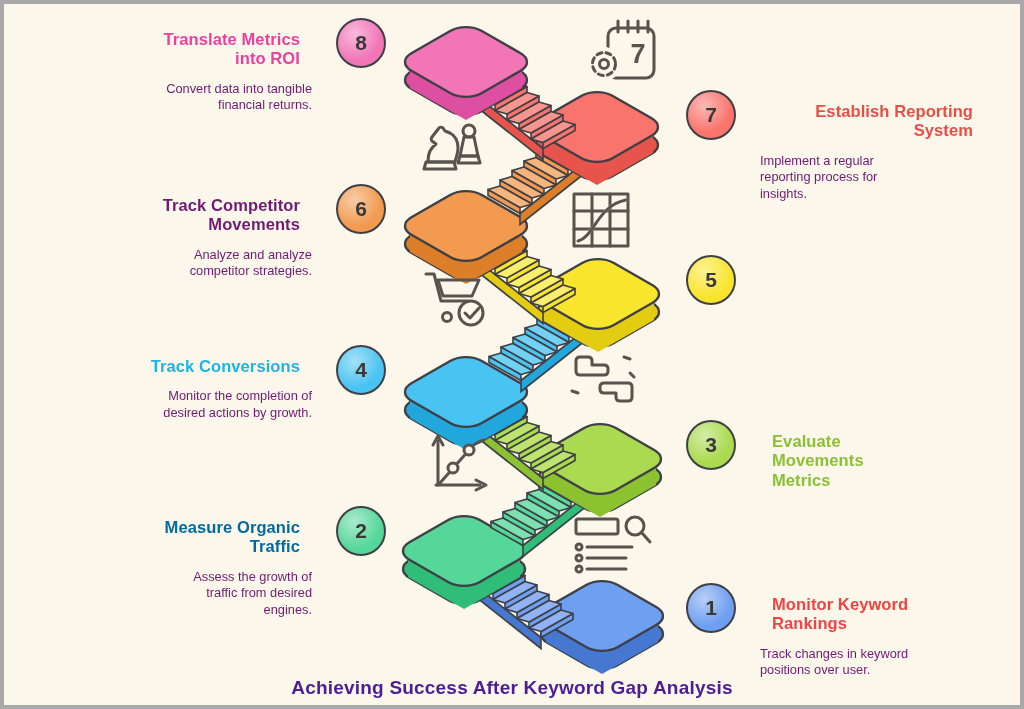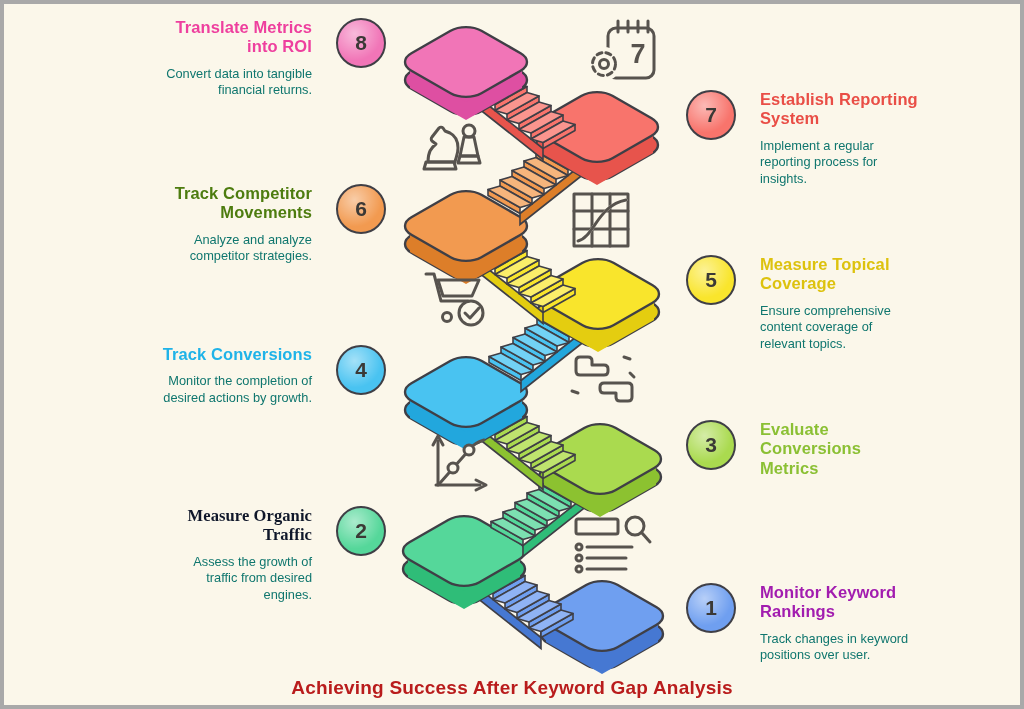--- a/index.html
+++ b/index.html
@@ -8,46 +8,46 @@
     background:var(--bg,#fbf7ea); border:4px solid #a9a9a9; overflow:hidden;
     font-family:"Liberation Sans", sans-serif;
   }
   .stairs{position:absolute; left:0; top:0;}
   .step{position:absolute; display:flex; gap:24px; align-items:flex-start;}
   .step.left{width:276px;}
   .step.left .texts{flex:1; text-align:right;}
   .step.right{width:310px;}
   .step.right .texts{width:225px; text-align:left;}
   .step h3{
-    margin:0; font-size:16.5px; font-weight:700; line-height:1.17;
+    margin:12px; font-size:16.5px; font-weight:700; line-height:1.17;
     white-space:pre-line; letter-spacing:.1px;
   }
   .step p{
-    margin:9px 0 0 0; font-size:12.8px; line-height:1.3; color:#0f766e;
+    margin:9px 0 0 0; font-size:12.8px; line-height:1.3; color:#701a75;
     white-space:pre-line;
   }
   .num-circle{
     width:50px; height:50px; border-radius:50%; flex-shrink:0;
     border:2.6px solid #3f3f46; box-sizing:border-box;
     display:flex; align-items:center; justify-content:center;
     font-size:21px; font-weight:700; color:#3b3936;
     background:radial-gradient(circle at 36% 30%, rgba(255,255,255,.5), rgba(255,255,255,0) 62%), var(--cc,#ccc);
   }
   .icon{position:absolute;}
   .icon svg{display:block; overflow:visible;}
   .icon path,.icon rect,.icon circle,.icon line,.icon polyline{
     fill:none; stroke:#57534e; stroke-width:3; stroke-linecap:round; stroke-linejoin:round;
   }
   .icon .halo{fill:var(--bg,#fbf7ea); stroke:none;}
   .icon .halo-stroke{stroke:var(--bg,#fbf7ea); fill:none;}
   .icon .pt{fill:var(--bg,#fbf7ea);}
   .icon text{fill:#57534e; stroke:none; font-family:"Liberation Sans",sans-serif; font-weight:600;}
   .main-title{
     position:absolute; left:0; right:0; top:673px; text-align:center;
-    font-size:19px; font-weight:700; color:#b91c1c; letter-spacing:.2px;
+    font-size:19px; font-weight:700; color:#4c1d95; letter-spacing:.2px;
   }
   
   #step-8{left:106px; top:14px;}  #step-6{left:106px; top:180px;}
   #step-4{left:106px; top:341px;gap:24px;} #step-2{left:106px; top:502px;}
   #step-7{left:682px; top:86px;}  #step-5{left:682px; top:251px;}
   #step-3{left:682px; top:416px;} #step-1{left:682px; top:579px;}
   
   #icon-calendar{left:580px; top:14px;}
   #icon-chess{left:412px; top:112px;}
   #icon-grid{left:566px; top:185px;}
@@ -203,94 +203,87 @@
     <div class="num-circle" style="--cc: #f175b7;">
         <span>8</span>
       </div>
   </div>
 
   <div class="step right" id="step-7">
     <div class="num-circle" style="--cc: #f8746c;">
         <span>7</span>
       </div>
     <div class="texts">
-      <h3 style="color: rgb(233, 78, 70);">Establish Reporting
+      <h3 style="color: rgb(233, 78, 70); text-align: right;">Establish Reporting
 System</h3>
       <p>Implement a regular
 reporting process for
 insights.</p>
     </div>
   </div>
 
   <div class="step left" id="step-6">
     <div class="texts">
-      <h3 style="color: #4d7c0f;">Track Competitor
+      <h3 style="color: #701a75;">Track Competitor
 Movements</h3>
       <p>Analyze and analyze
 competitor strategies.</p>
     </div>
     <div class="num-circle" style="--cc: #f29a50;">
         <span>6</span>
       </div>
   </div>
 
   <div class="step right" id="step-5">
     <div class="num-circle" style="--cc: #f9e52c;">
         <span>5</span>
       </div>
-    <div class="texts">
-      <h3 style="color: rgb(221, 194, 14);">Measure Topical
-Coverage</h3>
-      <p>Ensure comprehensive
-content coverage of
-relevant topics.</p>
-    </div>
   </div>
 
   <div class="step left" id="step-4">
     <div class="texts">
       <h3 style="color: rgb(31, 179, 232);">Track Conversions</h3>
       <p>Monitor the completion of
 desired actions by growth.</p>
     </div>
     <div class="num-circle" style="--cc: #49c3f1;">
         <span>4</span>
       </div>
   </div>
 
   <div class="step right" id="step-3">
     <div class="num-circle" style="--cc: #aada4f;">
         <span>3</span>
       </div>
     <div class="texts">
       <h3 style="color: rgb(139, 192, 52);">Evaluate
-Conversions
+Movements
 Metrics</h3>
     </div>
   </div>
 
   <div class="step left" id="step-2">
     <div class="texts">
-      <h3 style="color: #0f172a; font-family: Liberation Serif, serif;">Measure Organic
+      <h3 style="color: #0369a1;">Measure Organic
 Traffic</h3>
       <p>Assess the growth of
 traffic from desired
 engines.</p>
     </div>
     <div class="num-circle" style="--cc: #55d79a;">
         <span>2</span>
       </div>
   </div>
 
   <div class="step right" id="step-1">
     <div class="num-circle" style="--cc: #6f9ff0;">
         <span>1</span>
       </div>
     <div class="texts">
-      <h3 style="color: #a21caf;">Monitor Keyword
+      <h3 style="color: #ef4444;">Monitor Keyword
 Rankings</h3>
       <p>Track changes in keyword
 positions over user.</p>
     </div>
   </div>
 
   <div class="icon" id="icon-calendar">
     <svg width="76" height="72" viewBox="0 0 76 72">
       <rect x="24" y="10" width="46" height="50" rx="8"></rect>
       <line x1="34" y1="3" x2="34" y2="14"></line>

